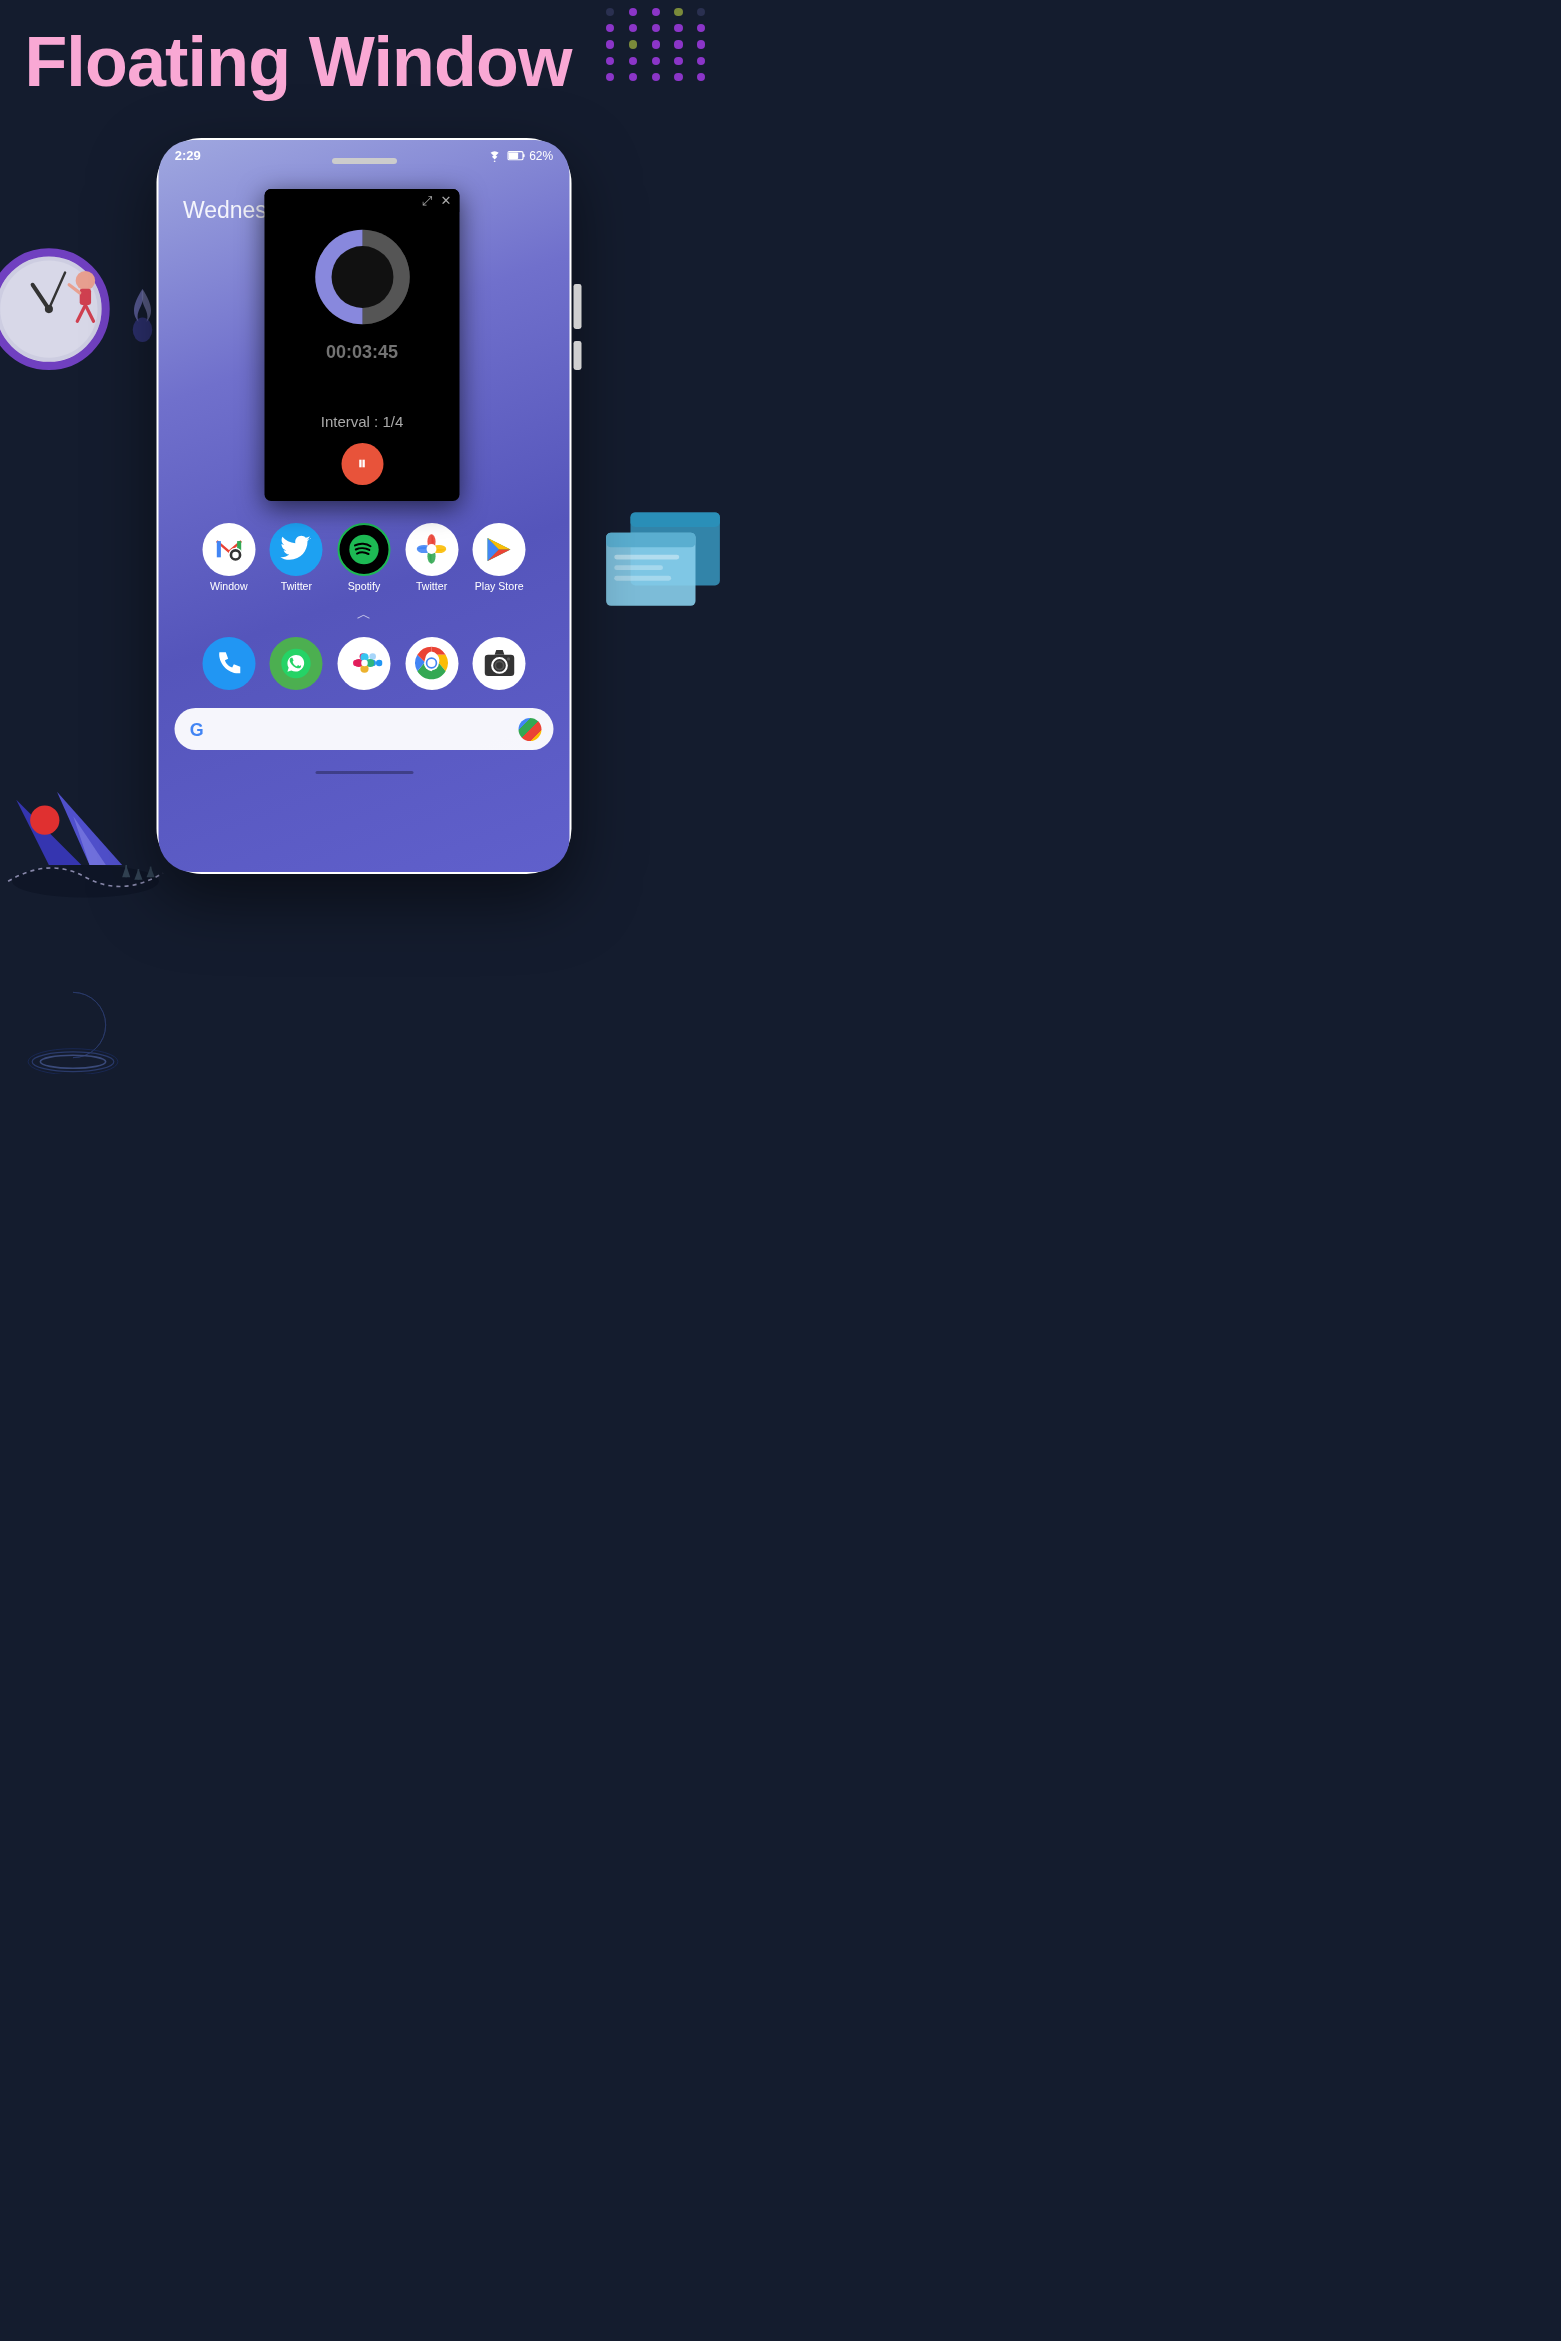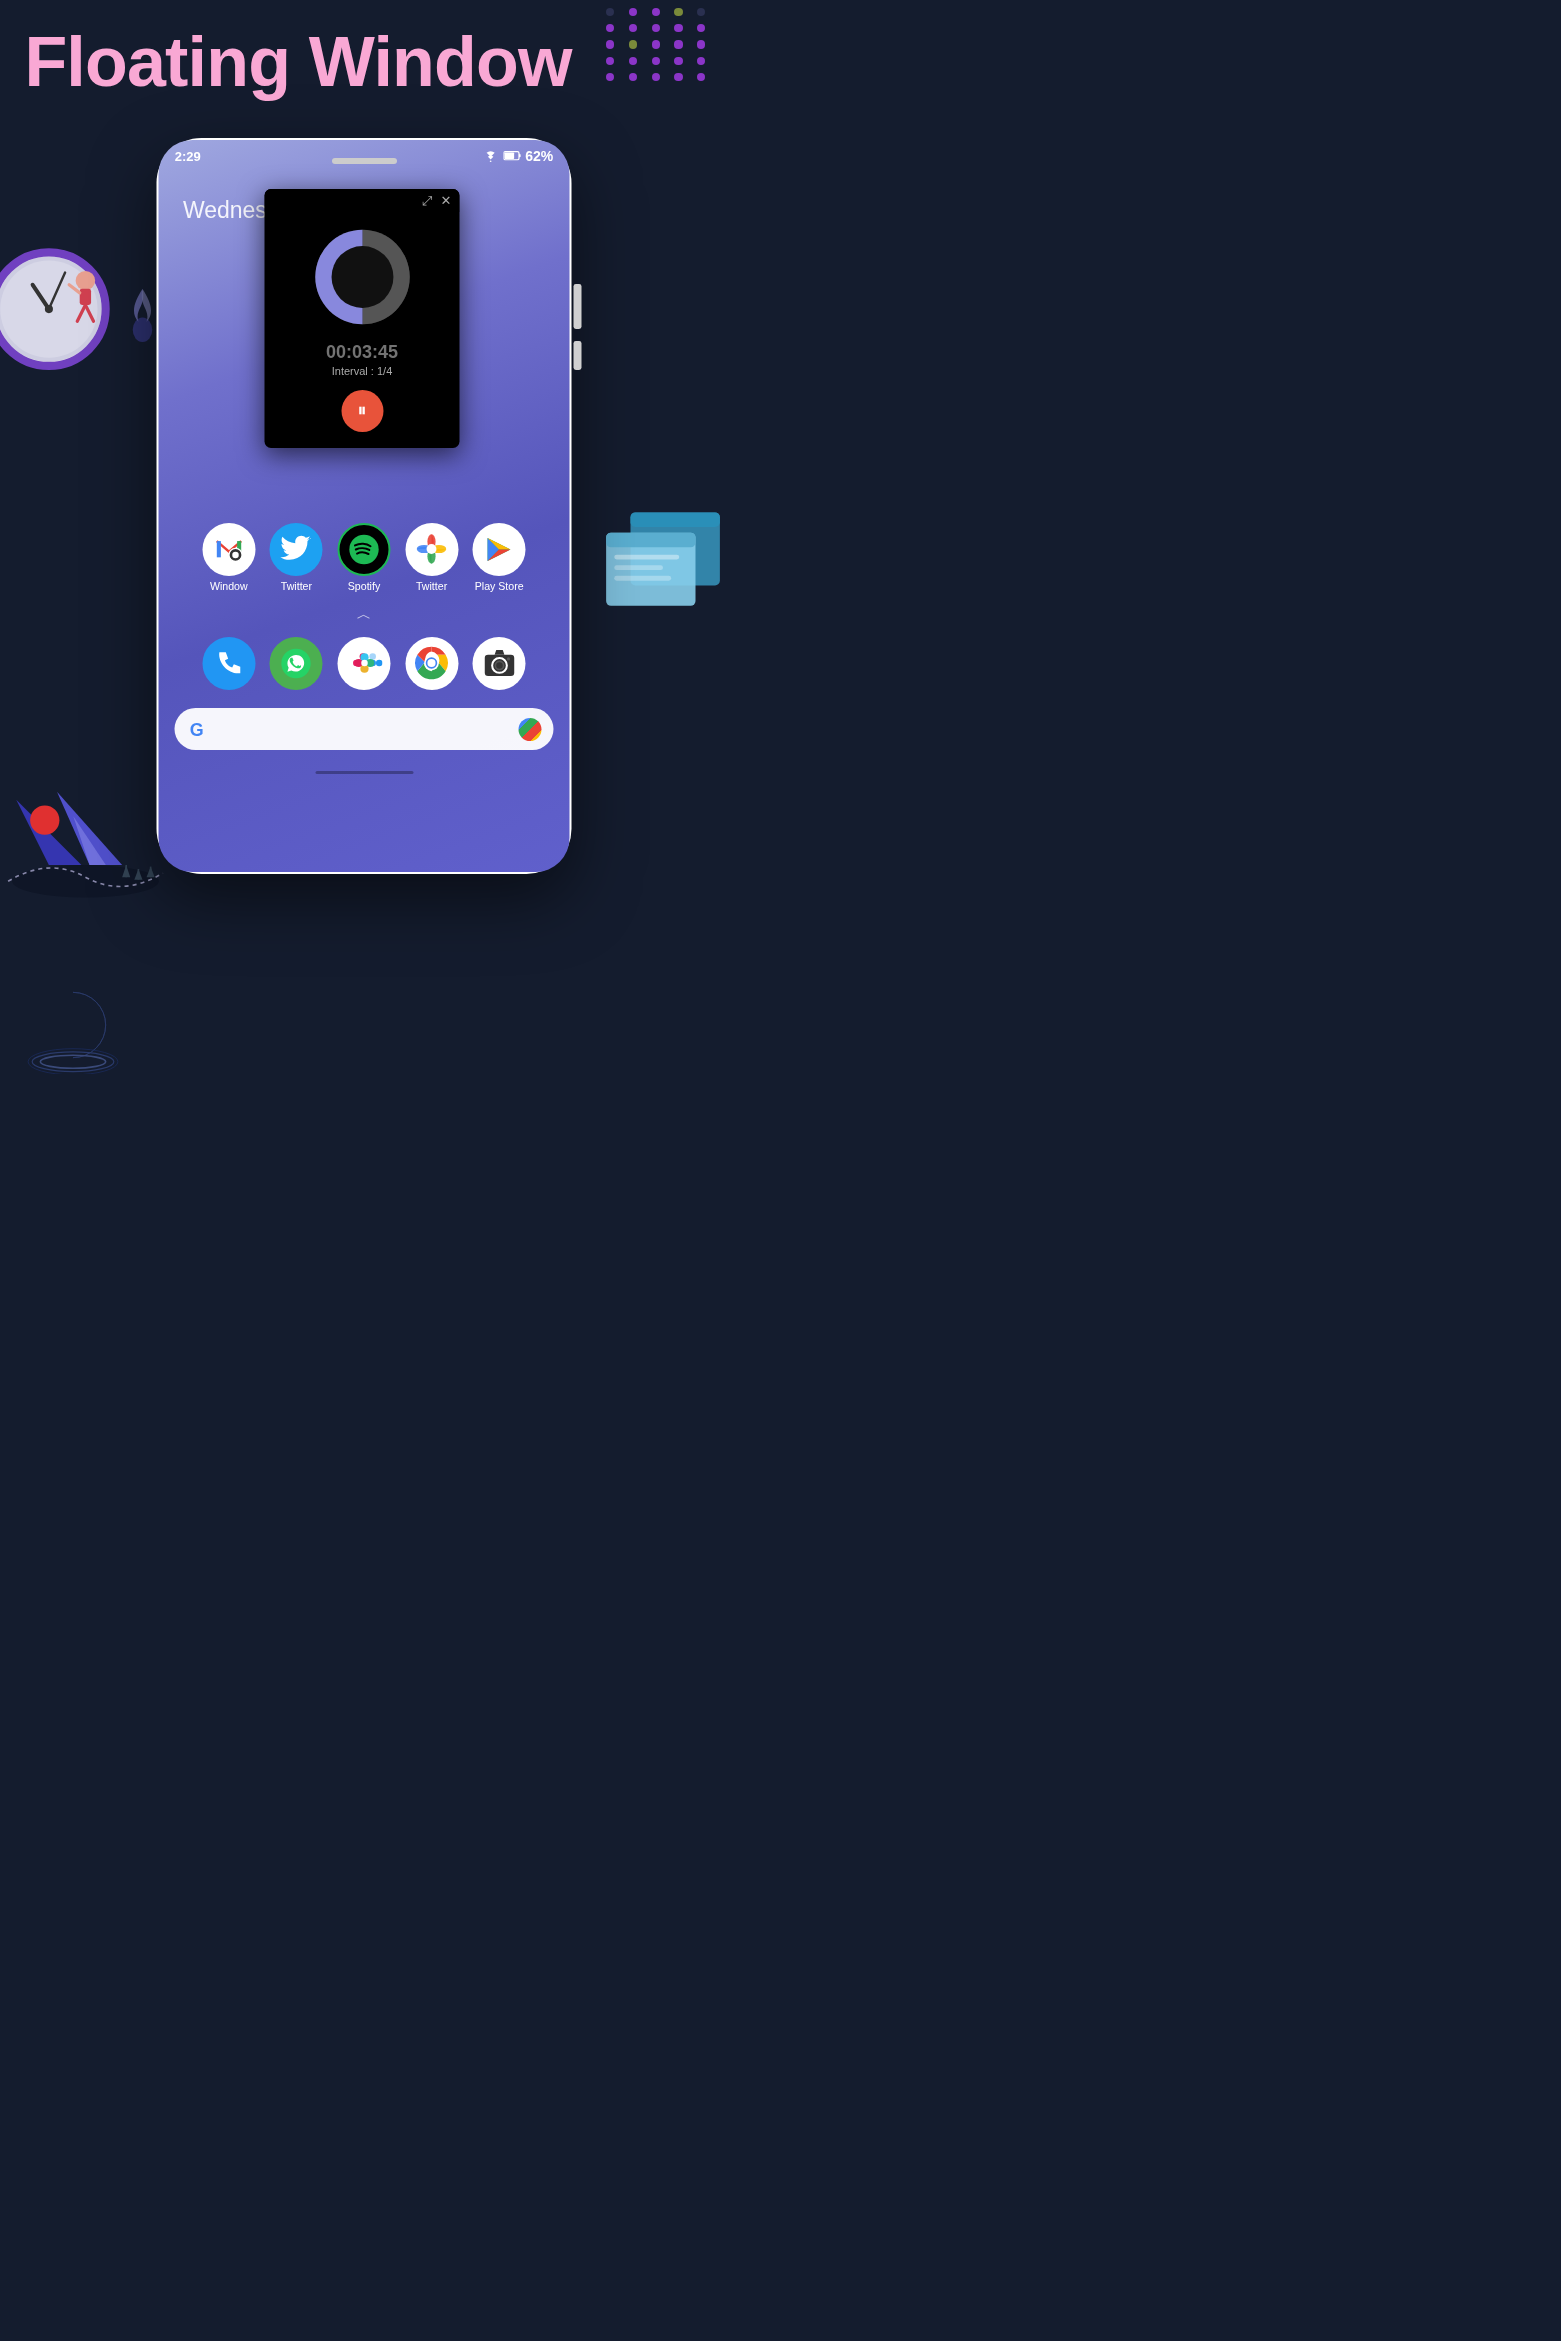--- a/index.html
+++ b/index.html
@@ -150,22 +150,22 @@
     .status-icons {
       display: flex;
       align-items: center;
       gap: 4.1px;
     }
     .status-icons svg {
       fill: white;
     }
     .battery-text {
       color: white;
-      font-size: 14px;
-      font-weight: 700;
+      font-size: 12px;
+      font-weight: 400;
     }
 
     
     .day-label {
       position: absolute;
       top: 57px;
       left: 24.4px;
       color: rgba(255,255,255,0.9);
       font-size: 23px;
       font-weight: 300;
@@ -216,22 +216,23 @@
     }
 
     .timer-time {
       color: #737373;
       font-size: 18px;
       font-weight: 600;
       margin-bottom: 2.4px;
     }
     .timer-interval {
       color: #aaaaaa;
-      font-size: 11px;
+      font-size: 15px;
       margin-bottom: 12.2px;
+      margin-top: 48px;
     }
     .pause-btn {
       width: 42px;
       height: 42px;
       background: #e8533a;
       border-radius: 50%;
       display: flex;
       align-items: center;
       justify-content: center;
       cursor: pointer;

